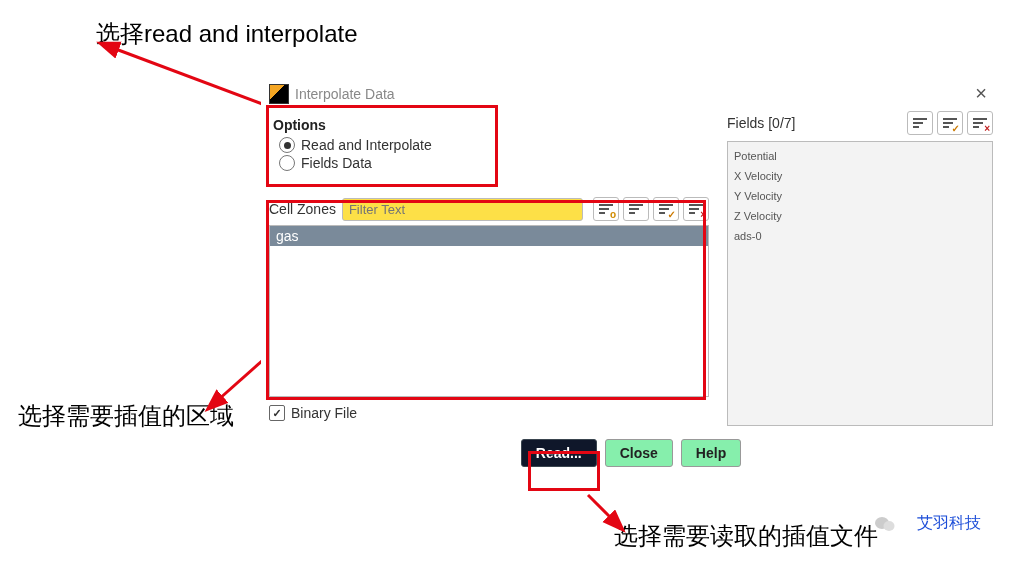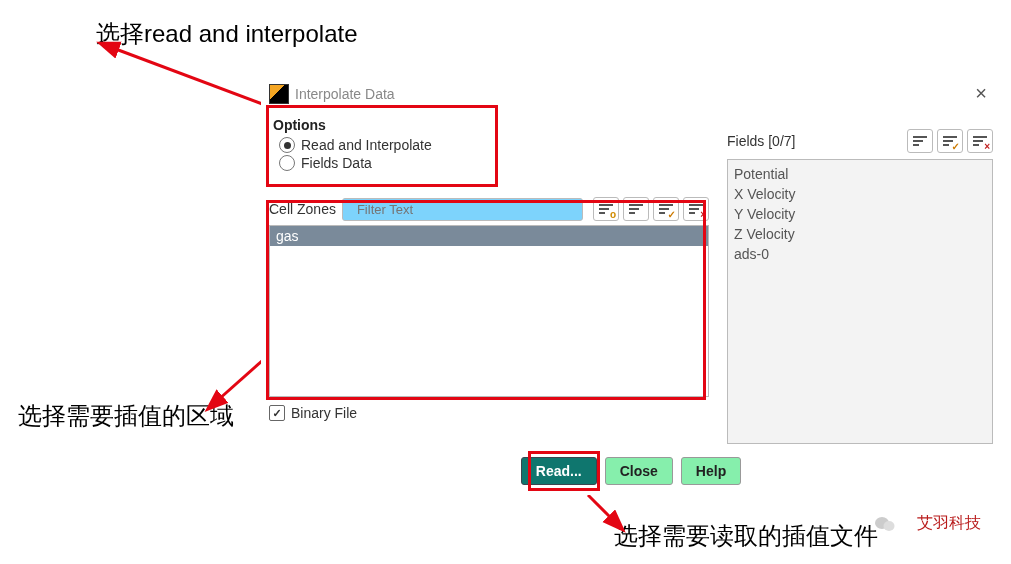--- a/index.html
+++ b/index.html
@@ -105,24 +105,24 @@
   }
   .label {
     font-size: 14px;
     color: #333;
     margin-right: 6px;
   }
   .filter-input {
     flex: 1;
     border: 1px solid #bbb;
     border-radius: 3px;
-    padding: 3px 14px;
+    padding: 3px 6px;
     font-size: 13px;
     color: #555;
-    background: #7dd3fc;
+    background: #fde047;
     box-sizing: border-box;
   }
   .toolbar-btns {
     display: flex;
     margin-left: 6px;
   }
   .tb-btn {
     width: 26px;
     height: 24px;
     border: 1px solid #bbb;
@@ -179,30 +179,29 @@
     justify-content: center;
     font-size: 11px;
     color: #333;
     font-weight: bold;
   }
   .fields-header {
     display: flex;
     align-items: center;
     font-size: 14px;
     color: #333;
-    margin-top: 18px;
   }
   .fields-label { margin-right: auto; }
   .fields-list {
     border: 1px solid #bbb;
     background: #f3f3f3;
     height: 285px;
     margin-top: 6px;
     padding: 4px 6px;
-    font-size: 14px;
+    font-size: 11px;
     color: #555;
     box-sizing: border-box;
   }
   .fields-list div { margin: 0; line-height: 20px; }
   .button-bar {
     display: flex;
     justify-content: center;
     padding: 12px 0 10px 0;
     gap: 8px;
     border-top: 1px solid #fff;
@@ -211,36 +210,36 @@
     border: 1px solid #999;
     border-radius: 3px;
     padding: 5px 14px;
     font-size: 14px;
     background: #86efac;
     color: #222;
     cursor: pointer;
     font-weight: bold;
   }
   .btn.primary {
-    background: #0f766e;
+    background: #0f172a;
     color: #fff;
     border-color: #3a454f;
   }
   .red-rect {
     position: absolute;
     border: 3px solid #e30613;
     box-sizing: border-box;
     pointer-events: none;
   }
   .watermark {
     position: absolute;
     right: 30px;
     bottom: 30px;
     font-size: 16px;
-    color: #b91c1c;
+    color: #1d4ed8;
     font-family: "Microsoft YaHei", sans-serif;
     display: flex;
     align-items: center;
     gap: 22px;
   }
 </style>
 </head>
 <body>
 
 <div class="annotation" style="left:96px; top:18px;">选择read and interpolate</div>

